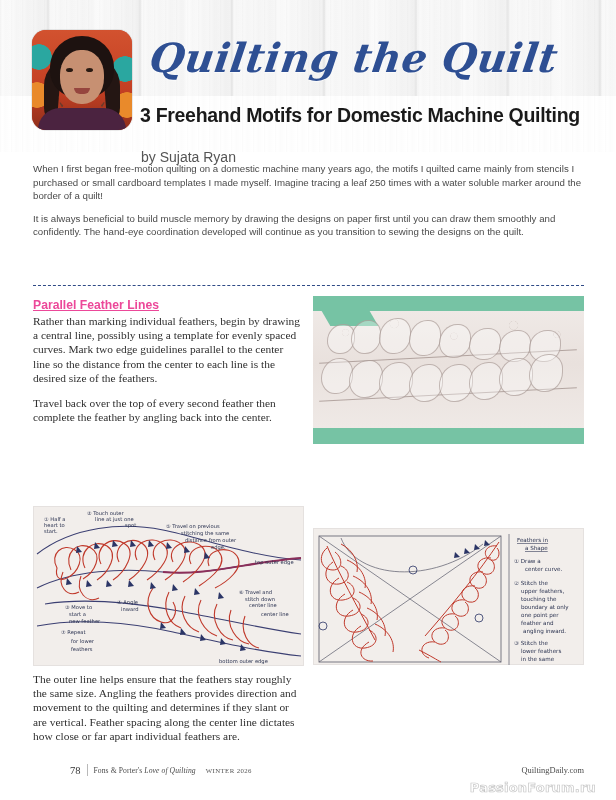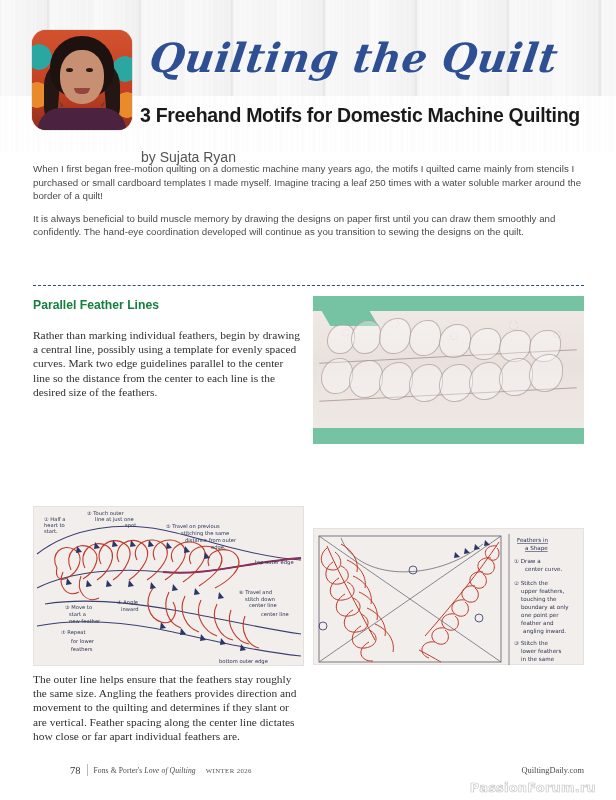--- a/index.html
+++ b/index.html
@@ -97,22 +97,23 @@
   }
   .dash-rule{
     position:absolute;left:33px;top:285px;width:551px;height:0;
     border-top:1.3px dashed #2f4a86;
   }
 
   
   .col-left{position:absolute;left:33px;top:298px;width:270px;}
 
   .section-head{
-    font-size:12.2px;font-weight:700;color:#15803d;margin:0 0 16px 0;
+    font-size:12.2px;font-weight:700;color:#ec4899;margin:0 0 2px 0;
     font-family:"Liberation Sans", sans-serif;
+    text-decoration:underline;
   }
   .serif-body p{
     margin:0 0 11px 0;font-family:"Liberation Serif", serif;
     font-size:11.4px;line-height:14.2px;color:#2f2f2f;
   }
 
   
   .quilt-photo{
     position:absolute;left:313px;top:296px;width:271px;height:148px;overflow:hidden;
     background:#eae2de;
@@ -205,20 +206,21 @@
   <div class="intro">
     <p>When I first began free-motion quilting on a domestic machine many years ago, the motifs I quilted came mainly from stencils I purchased or small cardboard templates I made myself. Imagine tracing a leaf 250 times with a water soluble marker around the border of a quilt!</p>
     <p>It is always beneficial to build muscle memory by drawing the designs on paper first until you can draw them smoothly and confidently. The hand-eye coordination developed will continue as you transition to sewing the designs on the quilt.</p>
   </div>
   <div class="dash-rule"></div>
 
   <div class="col-left">
     <h2 class="section-head">Parallel Feather Lines</h2>
     <div class="serif-body">
       <p>Rather than marking individual feathers, begin by drawing a central line, possibly using a template for evenly spaced curves. Mark two edge guidelines parallel to the center line so the distance from the center to each line is the desired size of the feathers.</p>
+      <p>Travel back over the top of every second feather then complete the feather by angling back into the center.</p>
     </div>
   </div>
 
   <div class="quilt-photo">
     <div class="cloth"></div>
     <div class="stipple"></div>
     <div class="band-top"></div>
     <div class="band-bot"></div>
     <div class="corner"></div>
     <div class="spine" style="left:6px;top:60px;width:258px;transform:rotate(-3deg);"></div>

